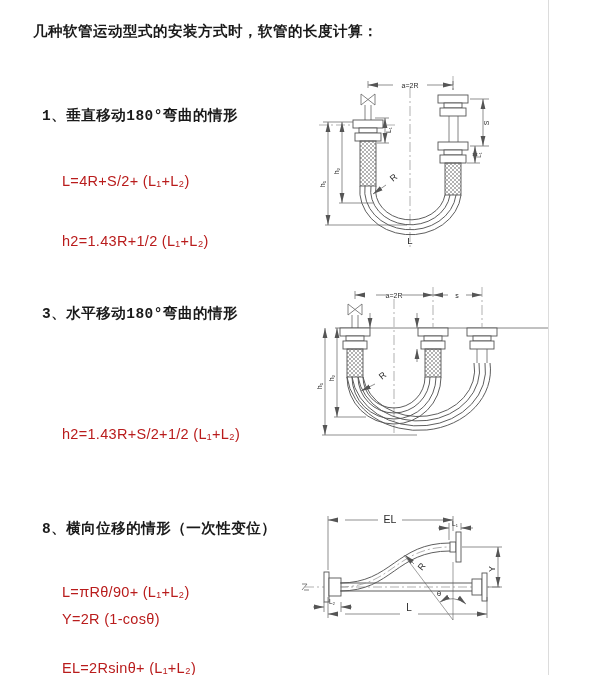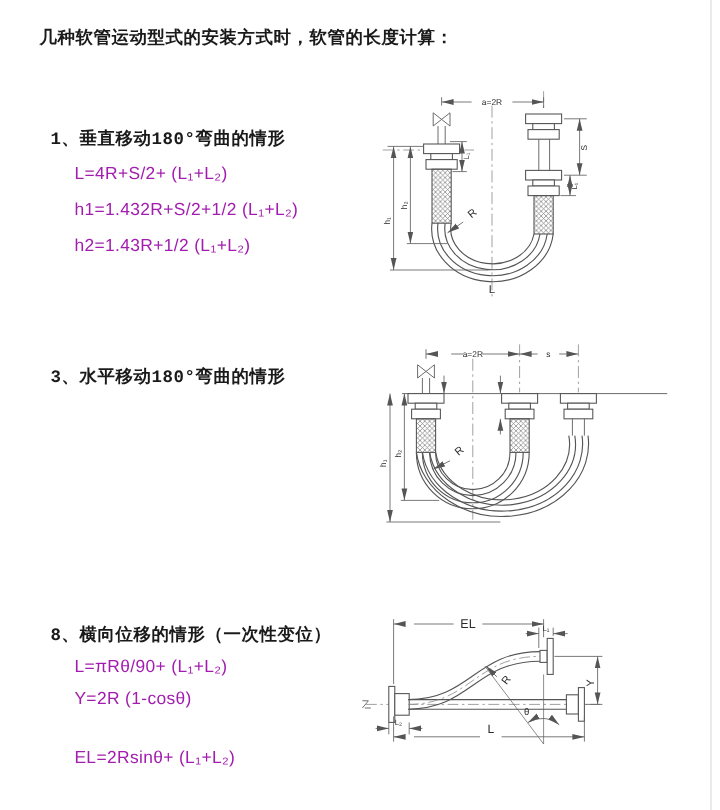--- a/index.html
+++ b/index.html
@@ -1,43 +1,42 @@
 <!DOCTYPE html>
 <html><head>
 <meta charset="utf-8">
 <style>
   html,body{margin:0;padding:0;background:#fff;}
   .page{
-    position:relative;width:592px;height:675px;background:#fff;
+    position:relative;width:548px;height:675px;background:#fff;
     font-family:"Liberation Sans","DejaVu Sans",sans-serif;color:#1a1a1a;
     outline:1px solid #dcdcdc;overflow:hidden;
   }
   .title{position:absolute;left:33px;top:22px;font-size:14.5px;font-weight:700;letter-spacing:.5px;}
   .sec-heading{position:absolute;font-size:14.5px;font-weight:700;letter-spacing:.5px;font-family:Liberation Mono, monospace;}
-  .formula{position:absolute;font-size:14.5px;font-weight:400;color:#a21caf;letter-spacing:.3px;}
+  .formula{position:absolute;font-size:14.5px;font-weight:400;color:#b91c1c;letter-spacing:.3px;margin-top:36px;}
   svg.diag{position:absolute;overflow:visible;}
   svg .ln{stroke:#666;stroke-width:.8;fill:none;}
   svg .hs{stroke:#555;stroke-width:.95;fill:none;}
   svg .cl{stroke:#8f8f8f;stroke-width:.7;fill:none;stroke-dasharray:10 3 2 3;}
   svg .hcl{stroke:#8f8f8f;stroke-width:.7;fill:none;stroke-dasharray:9 3 2 3;}
   svg .fl{fill:#fff;stroke:#555;stroke-width:.9;}
   svg .br{stroke:#555;stroke-width:.9;}
   svg .dm{stroke:#606060;stroke-width:.7;fill:none;}
   svg text{fill:#2b2b2b;font-family:"Liberation Sans","DejaVu Sans",sans-serif;}
 </style>
 </head>
 <body>
 
 <div class="page">
 
   <div class="title">几种软管运动型式的安装方式时，软管的长度计算：</div>
 
   <div class="sec-heading" style="left:42px;top:106px">1、垂直移动180°弯曲的情形</div>
   <div class="formula" style="left:62px;top:137px">L=4R+S/2+ (L₁+L₂)</div>
-  <div class="formula" style="left:62px;top:167px">h1=1.432R+S/2+1/2 (L₁+L₂)</div>
   <div class="formula" style="left:62px;top:197px">h2=1.43R+1/2 (L₁+L₂)</div>
 
   <svg class="diag" style="left:315px;top:72px" width="250" height="185" viewBox="0 0 250 185">
     <defs>
       <marker id="ar1" viewBox="0 0 10 6" markerWidth="10" markerHeight="6" refX="10" refY="3" orient="auto-start-reverse" markerUnits="userSpaceOnUse">
         <path d="M0,0.6 L10,3 L0,5.4 Z" fill="#555"></path>
       </marker>
       <pattern id="ht1" width="4" height="4" patternUnits="userSpaceOnUse">
         <path d="M0,0 L4,4 M4,0 L0,4" stroke="#808080" stroke-width="0.6"></path>
       </pattern>
@@ -92,20 +91,21 @@
     <text x="10" y="112" font-size="7" text-anchor="middle" transform="rotate(-90 10 112)">h₁</text>
     <text x="24" y="99" font-size="7" text-anchor="middle" transform="rotate(-90 24 99)">h₂</text>
     <text x="76" y="58" font-size="6.5" text-anchor="middle" transform="rotate(-90 76 58)">L₁</text>
     <text x="174" y="51" font-size="7" text-anchor="middle" transform="rotate(-90 174 51)">S</text>
     <text x="166" y="83" font-size="6" text-anchor="middle" transform="rotate(-90 166 83)">L₁</text>
     <text x="78" y="110" font-size="9" transform="rotate(-40 78 110)">R</text>
     <text x="95" y="172" font-size="9.5" text-anchor="middle">L</text>
   </svg>
 
   <div class="sec-heading" style="left:42px;top:304px">3、水平移动180°弯曲的情形</div>
+  <div class="formula" style="left:62px;top:390px">h2=1.43R+S/2+1/2 (L₁+L₂)</div>
 
   <svg class="diag" style="left:310px;top:283px" width="260" height="180" viewBox="0 0 260 180">
     <defs>
       <marker id="ar2" viewBox="0 0 10 6" markerWidth="10" markerHeight="6" refX="10" refY="3" orient="auto-start-reverse" markerUnits="userSpaceOnUse">
         <path d="M0,0.6 L10,3 L0,5.4 Z" fill="#555"></path>
       </marker>
       <pattern id="ht2" width="4" height="4" patternUnits="userSpaceOnUse">
         <path d="M0,0 L4,4 M4,0 L0,4" stroke="#808080" stroke-width="0.6"></path>
       </pattern>
     </defs>

